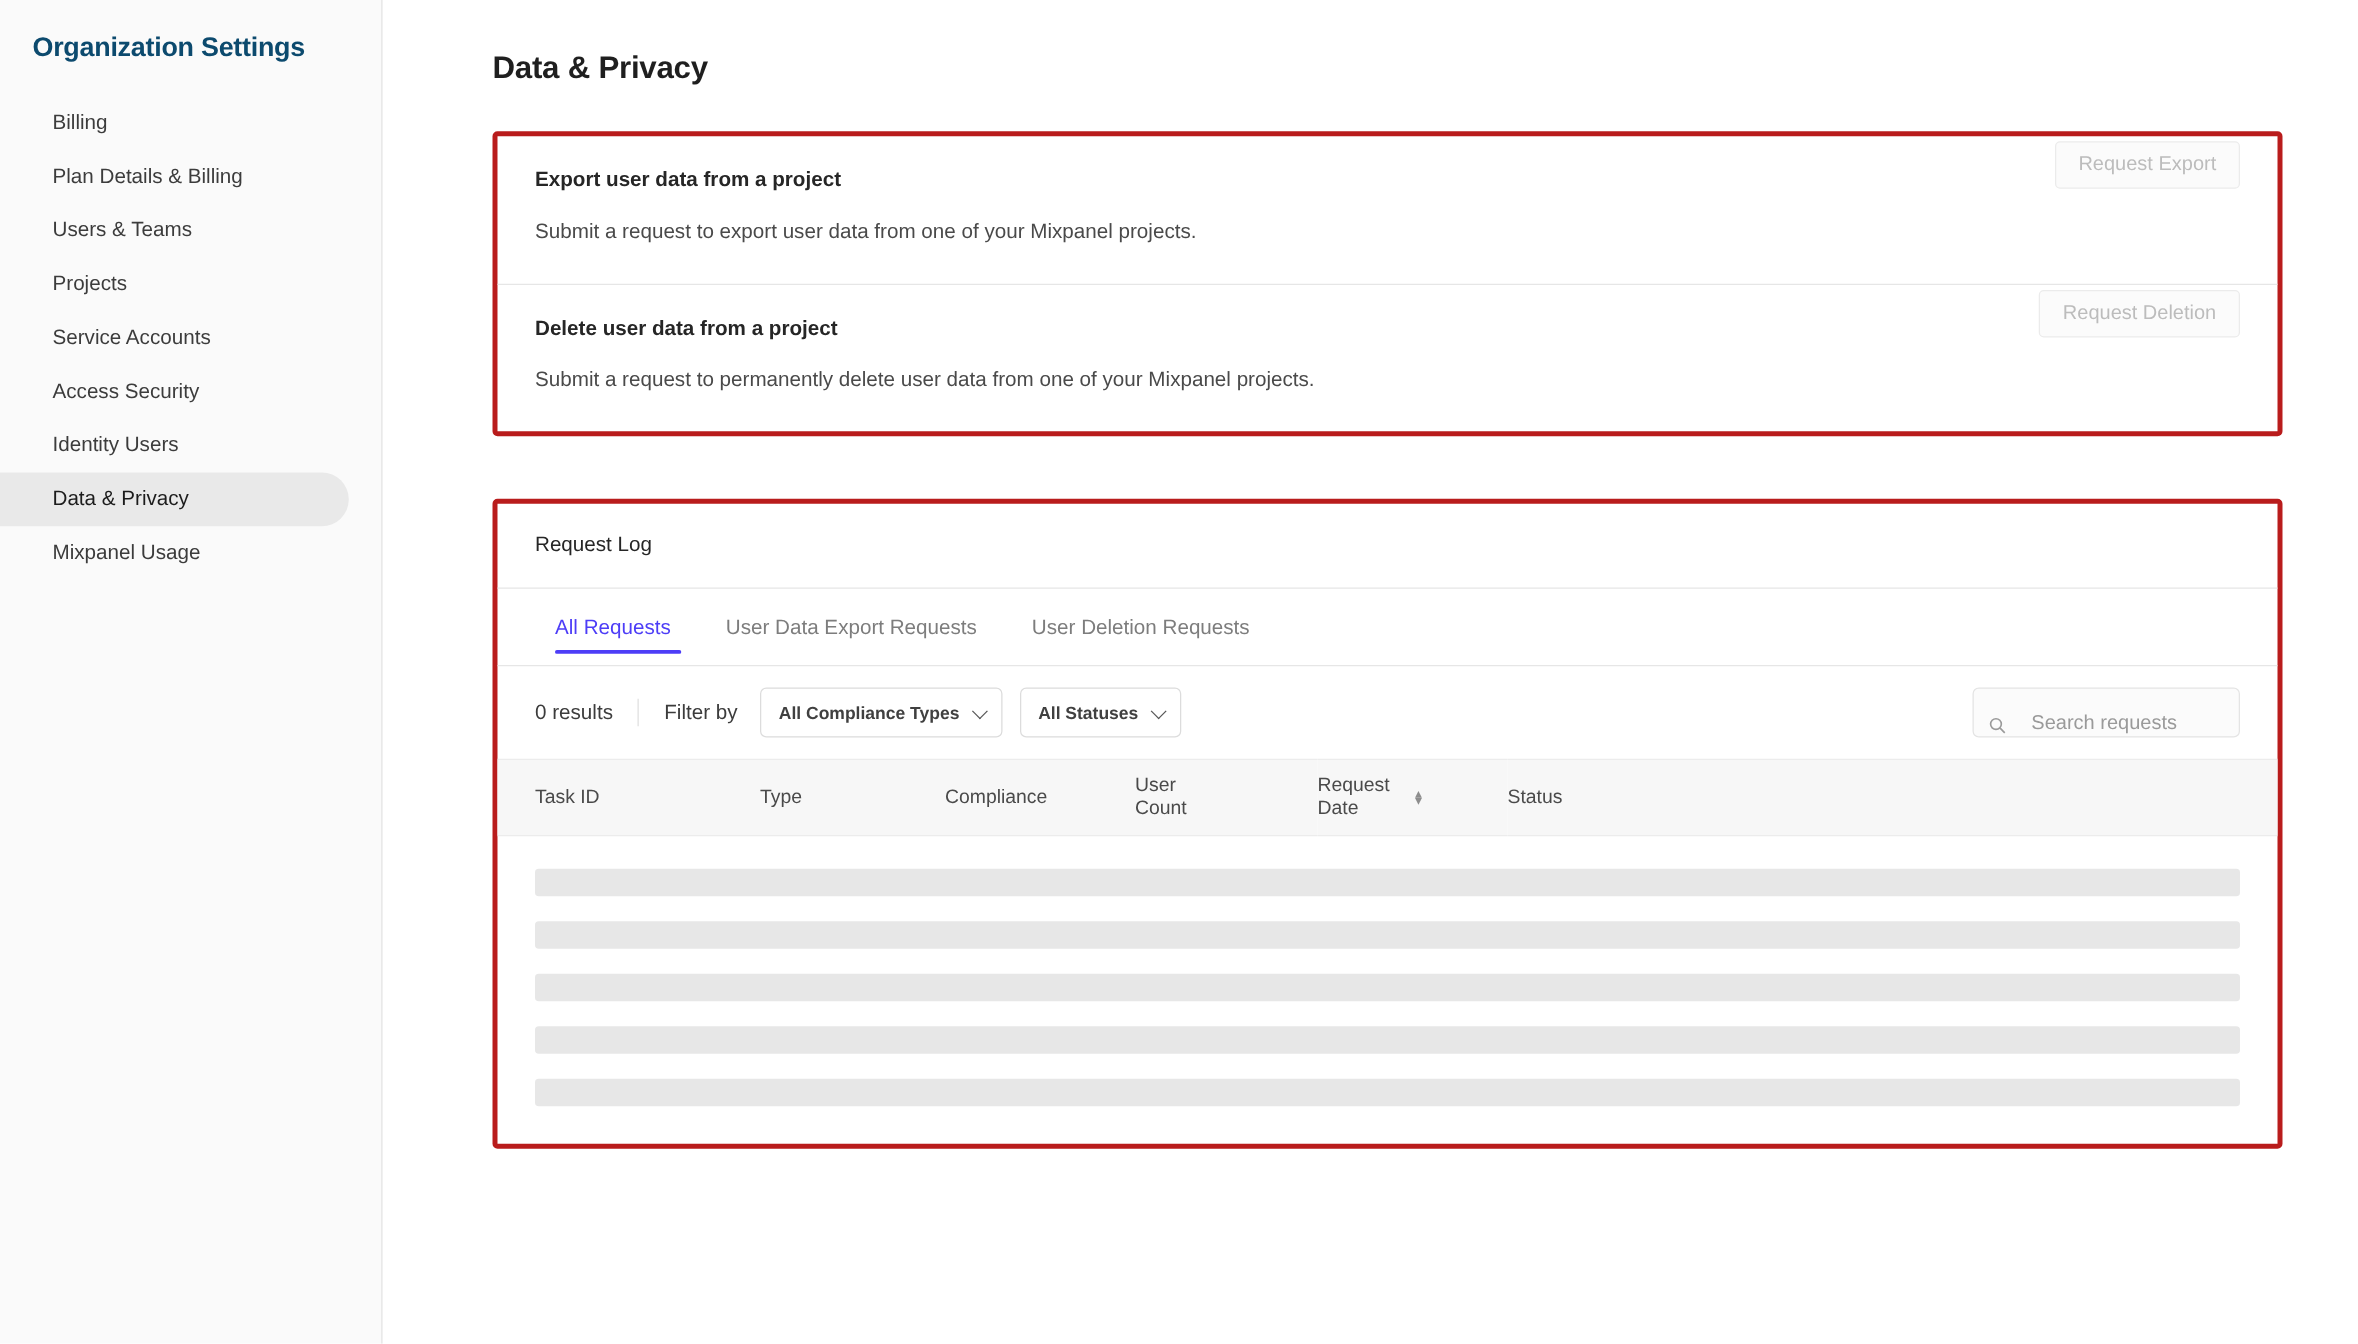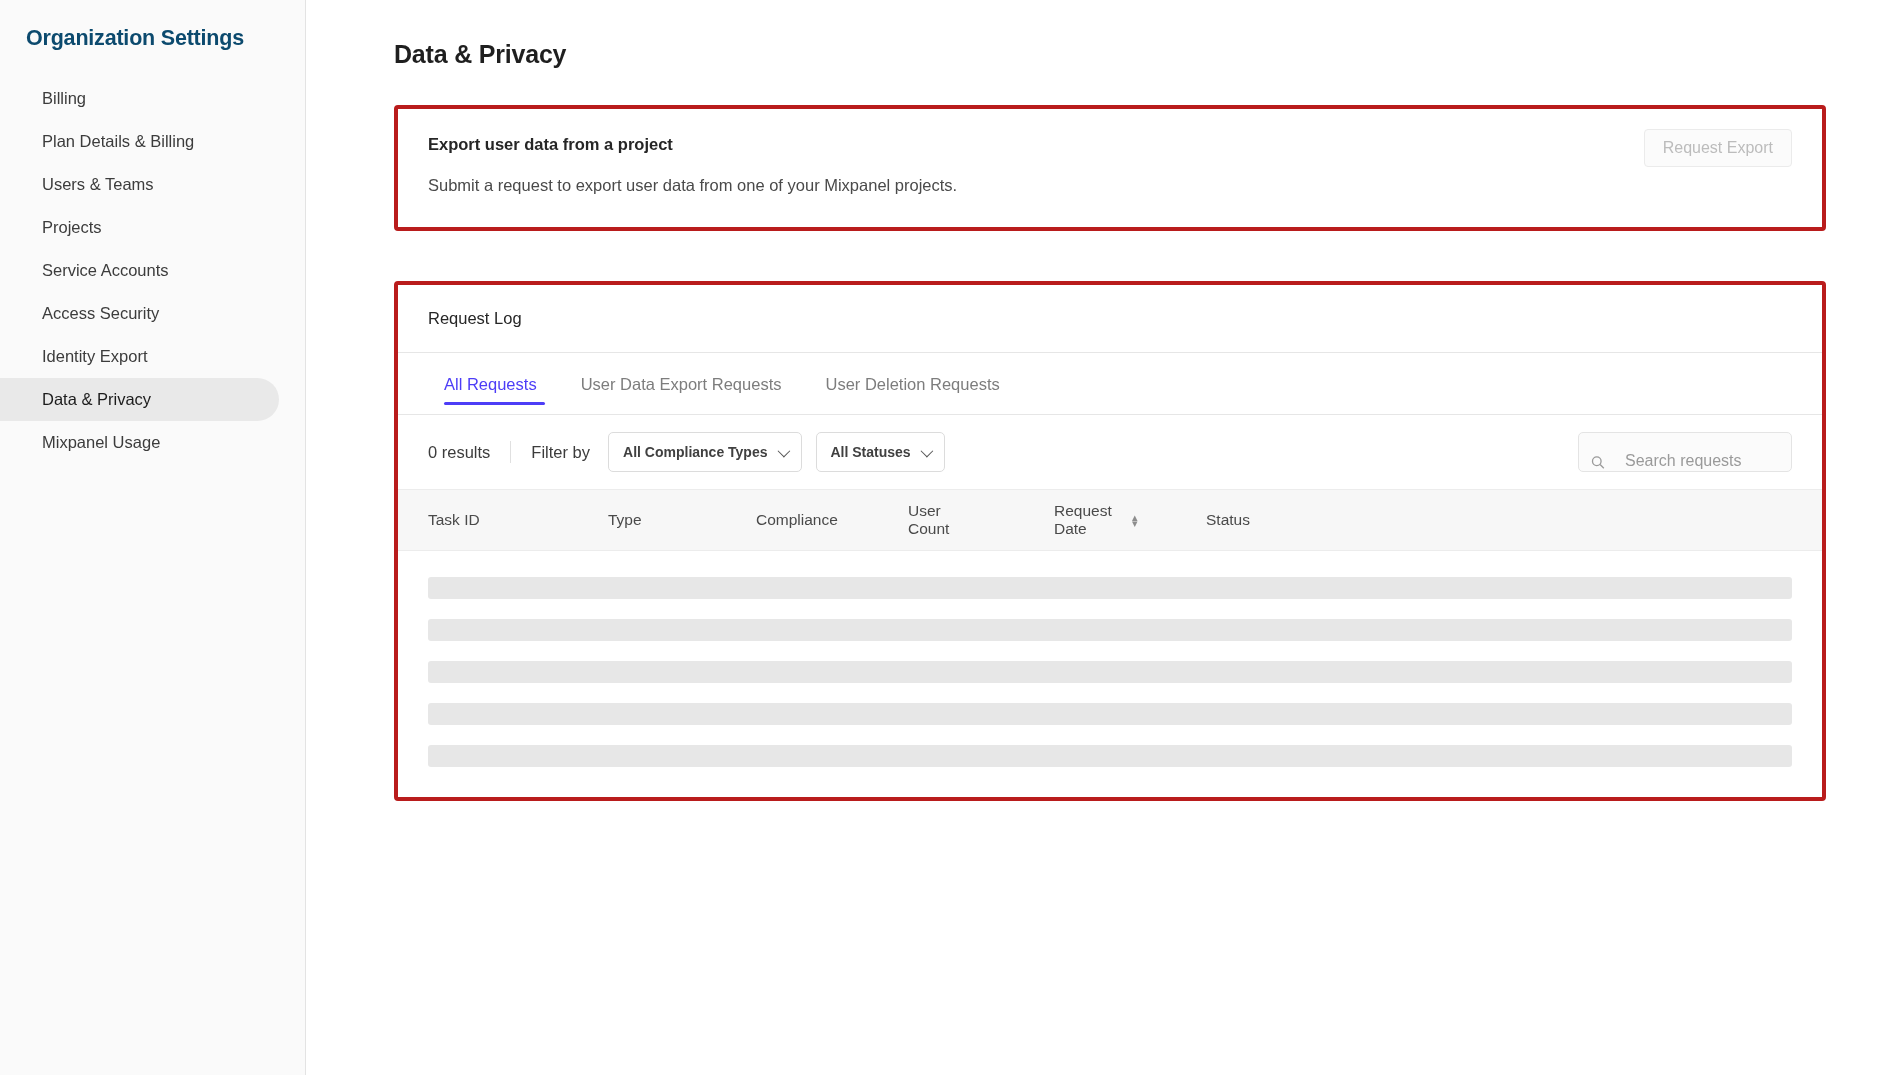--- a/index.html
+++ b/index.html
@@ -85,21 +85,21 @@
     color: #262626;
   }
   .req-row p {
     margin: 0;
     font-size: 16.5px;
     color: #4a4a4a;
   }
   .ghost-btn {
     position: absolute;
     right: 30px;
-    top: 20px;
+    top: 4px;
     height: 38px;
     padding: 0 18px;
     border: 1px solid #ebebeb;
     background: #fbfbfb;
     border-radius: 4px;
     color: #bcbcbc;
     font-size: 16px;
     font-family: "Liberation Sans", sans-serif;
     cursor: not-allowed;
   }
@@ -261,39 +261,44 @@
       <div class="nav-item">
         <span>Projects</span>
       </div>
       <div class="nav-item">
         <span>Service Accounts</span>
       </div>
       <div class="nav-item">
         <span>Access Security</span>
       </div>
       <div class="nav-item">
-        <span>Identity Export</span>
+        <span>Identity Users</span>
       </div>
       <div class="nav-item active">
         <span>Data &amp; Privacy</span>
       </div>
       <div class="nav-item">
         <span>Mixpanel Usage</span>
       </div>
     </nav>
   </aside>
 
   <main class="main">
     <h1 class="page-title">Data &amp; Privacy</h1>
 
     <section class="card">
       <div class="req-row">
         <h3>Export user data from a project</h3>
         <p>Submit a request to export user data from one of your Mixpanel projects.</p>
         <button class="ghost-btn">Request Export</button>
+      </div>
+      <div class="req-row">
+        <h3>Delete user data from a project</h3>
+        <p>Submit a request to permanently delete user data from one of your Mixpanel projects.</p>
+        <button class="ghost-btn">Request Deletion</button>
       </div>
     </section>
 
     <section class="card log-card">
       <div class="log-header">Request Log</div>
 
       <div class="tabs">
         <div class="tab active">
           <span>All Requests</span>
         </div>

